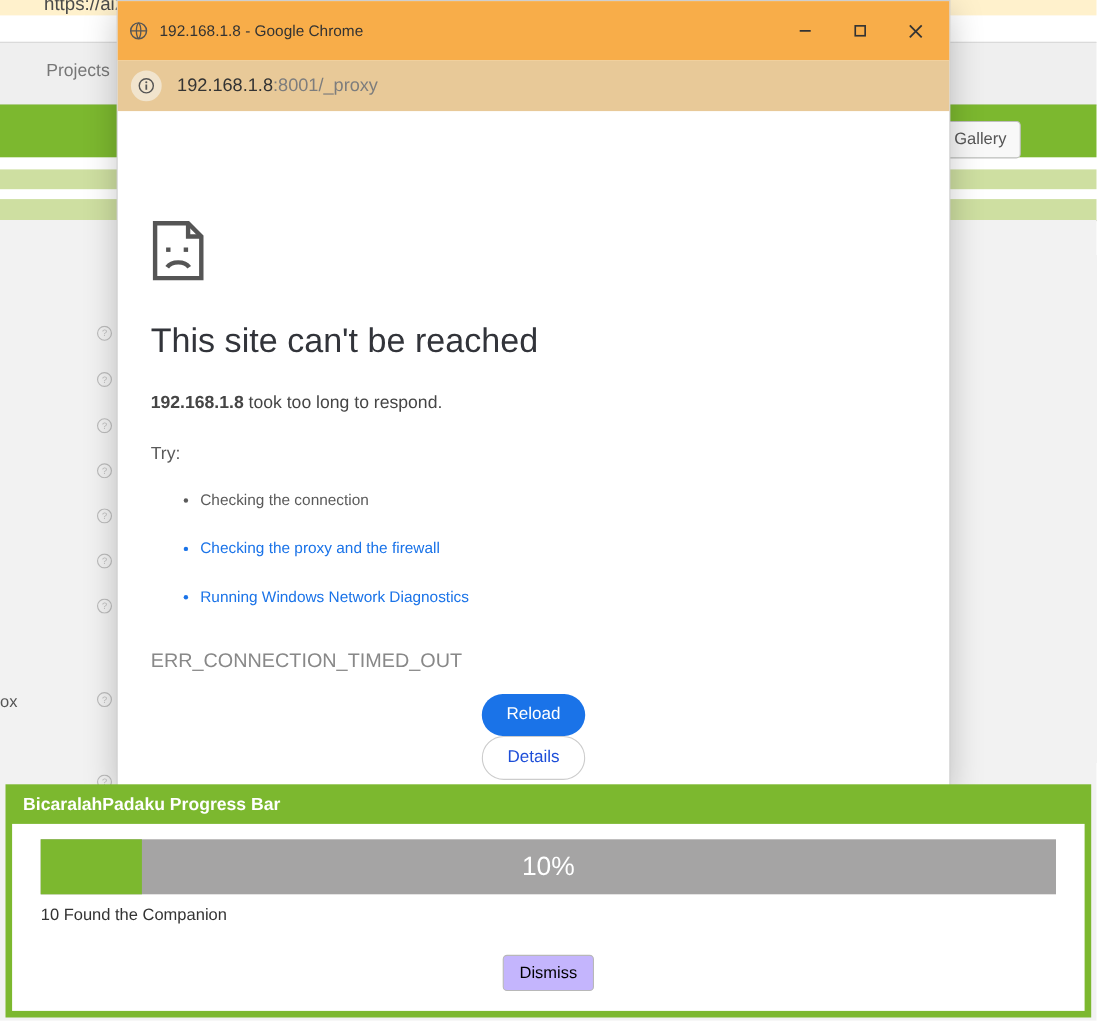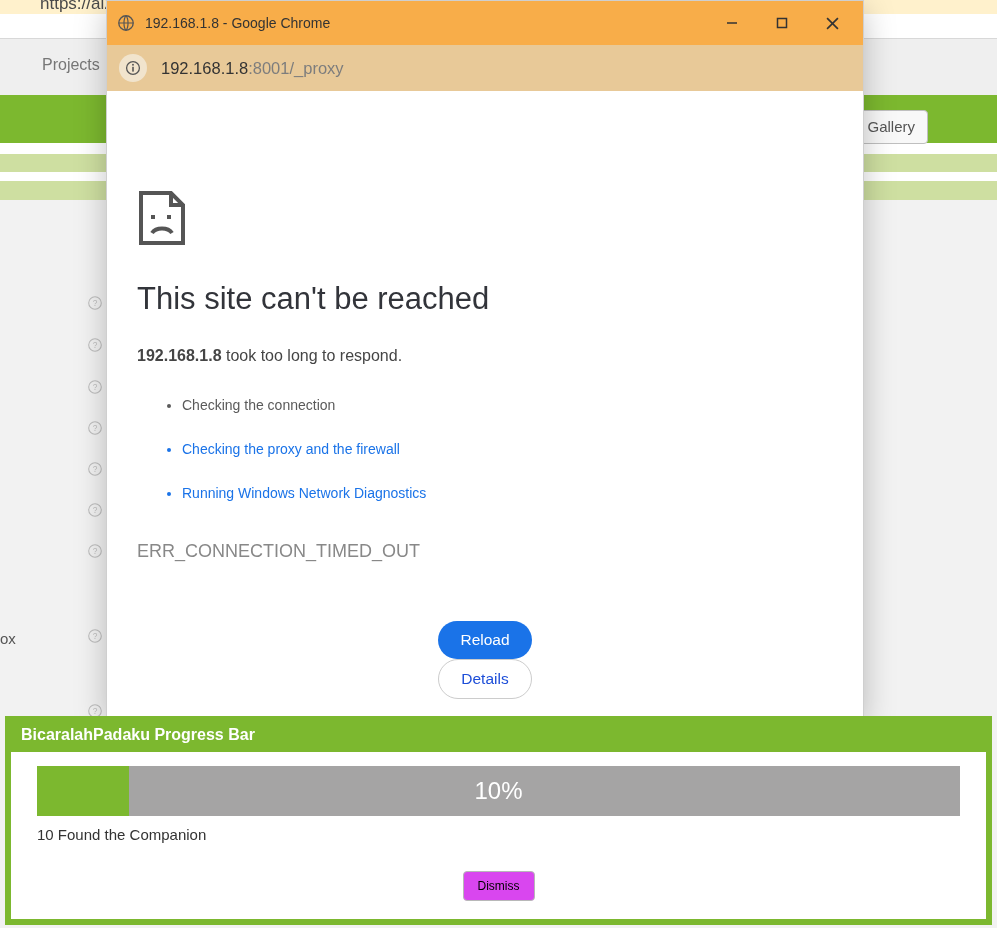--- a/index.html
+++ b/index.html
@@ -73,21 +73,21 @@
     .chrome-window {
       position: absolute;
       top: 1px;
       left: 107px;
       width: 756px;
       height: 716px;
       background: #ffffff;
       box-shadow: 0 0 0 1px #cfcfcf, 0 8px 30px rgba(0,0,0,.25);
     }
     .titlebar {
-      height: 44px;
+      height: 54px;
       background: #f8ad49;
       display: flex;
       align-items: center;
       padding: 0 6px 0 10px;
     }
     .titlebar-icon {
       width: 18px; height: 18px; margin-right: 10px;
     }
     .titlebar-text {
       flex: 1;
@@ -177,22 +177,22 @@
       background: #7cb82f;
     }
     .progress-label {
       position: absolute; inset: 0;
       display:flex;align-items:center;justify-content:center;
       color: #fff; font-size: 24px;
     }
     .progress-status { font-size: 15px; color: #333; margin-bottom: 28px; }
     .btn-dismiss {
       display: block; margin: 0 auto;
-      background: #d946ef; border: 1px solid #b8b8b8;
-      border-radius: 4px; padding: 7px 14px; font-size: 12px;
+      background: #c4b5fd; border: 1px solid #b8b8b8;
+      border-radius: 4px; padding: 7px 14px; font-size: 15px;
     }
   </style>
 </head>
 <body>
 
 <div class="bg-addr">
   <span>https://ai2.appinventor.mit.edu/#6470344267900320</span>
 </div>
 
 <div class="bg-tabs">
@@ -292,20 +292,21 @@
         <path d="M34 2v12h12" fill="none" stroke="#555" stroke-width="4"></path>
         <rect x="14" y="24" width="4" height="4" fill="#555"></rect>
         <rect x="30" y="24" width="4" height="4" fill="#555"></rect>
         <path d="M15 42c4-6 16-6 20 0" fill="none" stroke="#555" stroke-width="4"></path>
       </svg>
     </div>
     <h1 class="err-title">This site can't be reached</h1>
     <p class="err-sub">
       <strong>192.168.1.8</strong><span> took too long to respond.</span>
     </p>
+    <p class="err-try">Try:</p>
     <ul class="err-list">
       <li>Checking the connection</li>
       <li class="link">Checking the proxy and the firewall</li>
       <li class="link">Running Windows Network Diagnostics</li>
     </ul>
     <p class="err-code">ERR_CONNECTION_TIMED_OUT</p>
 
     <div class="err-buttons">
       <button class="btn-reload">Reload</button>
       <button class="btn-details">Details</button>

